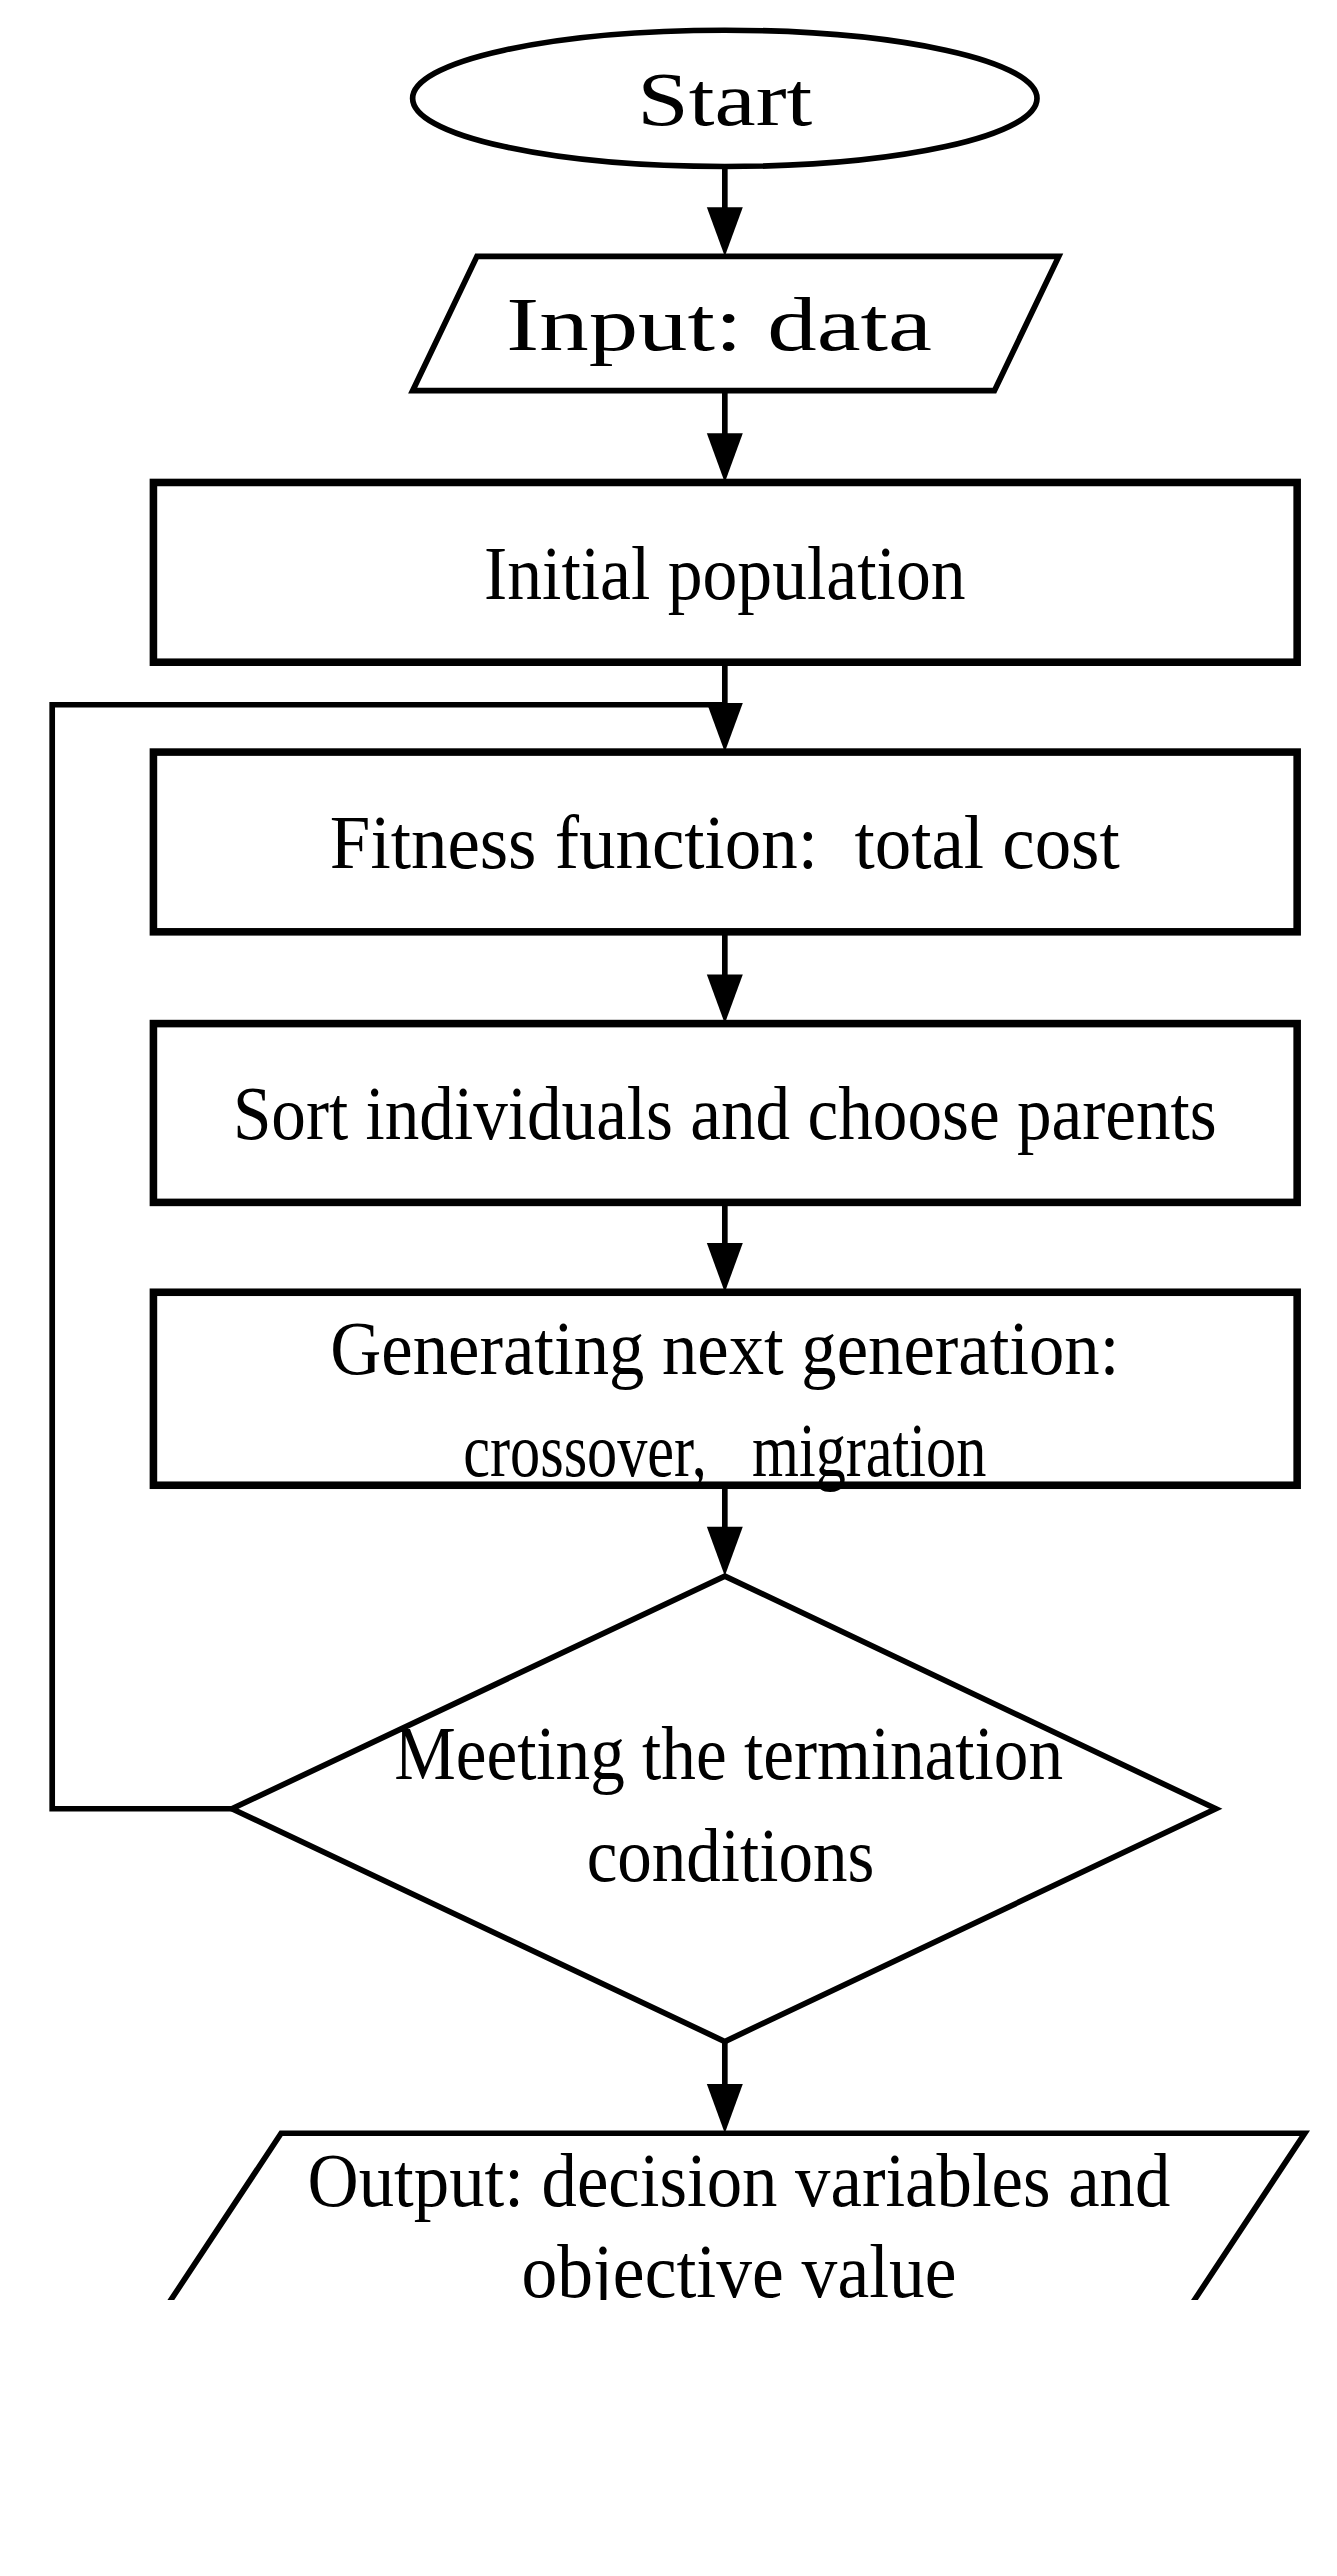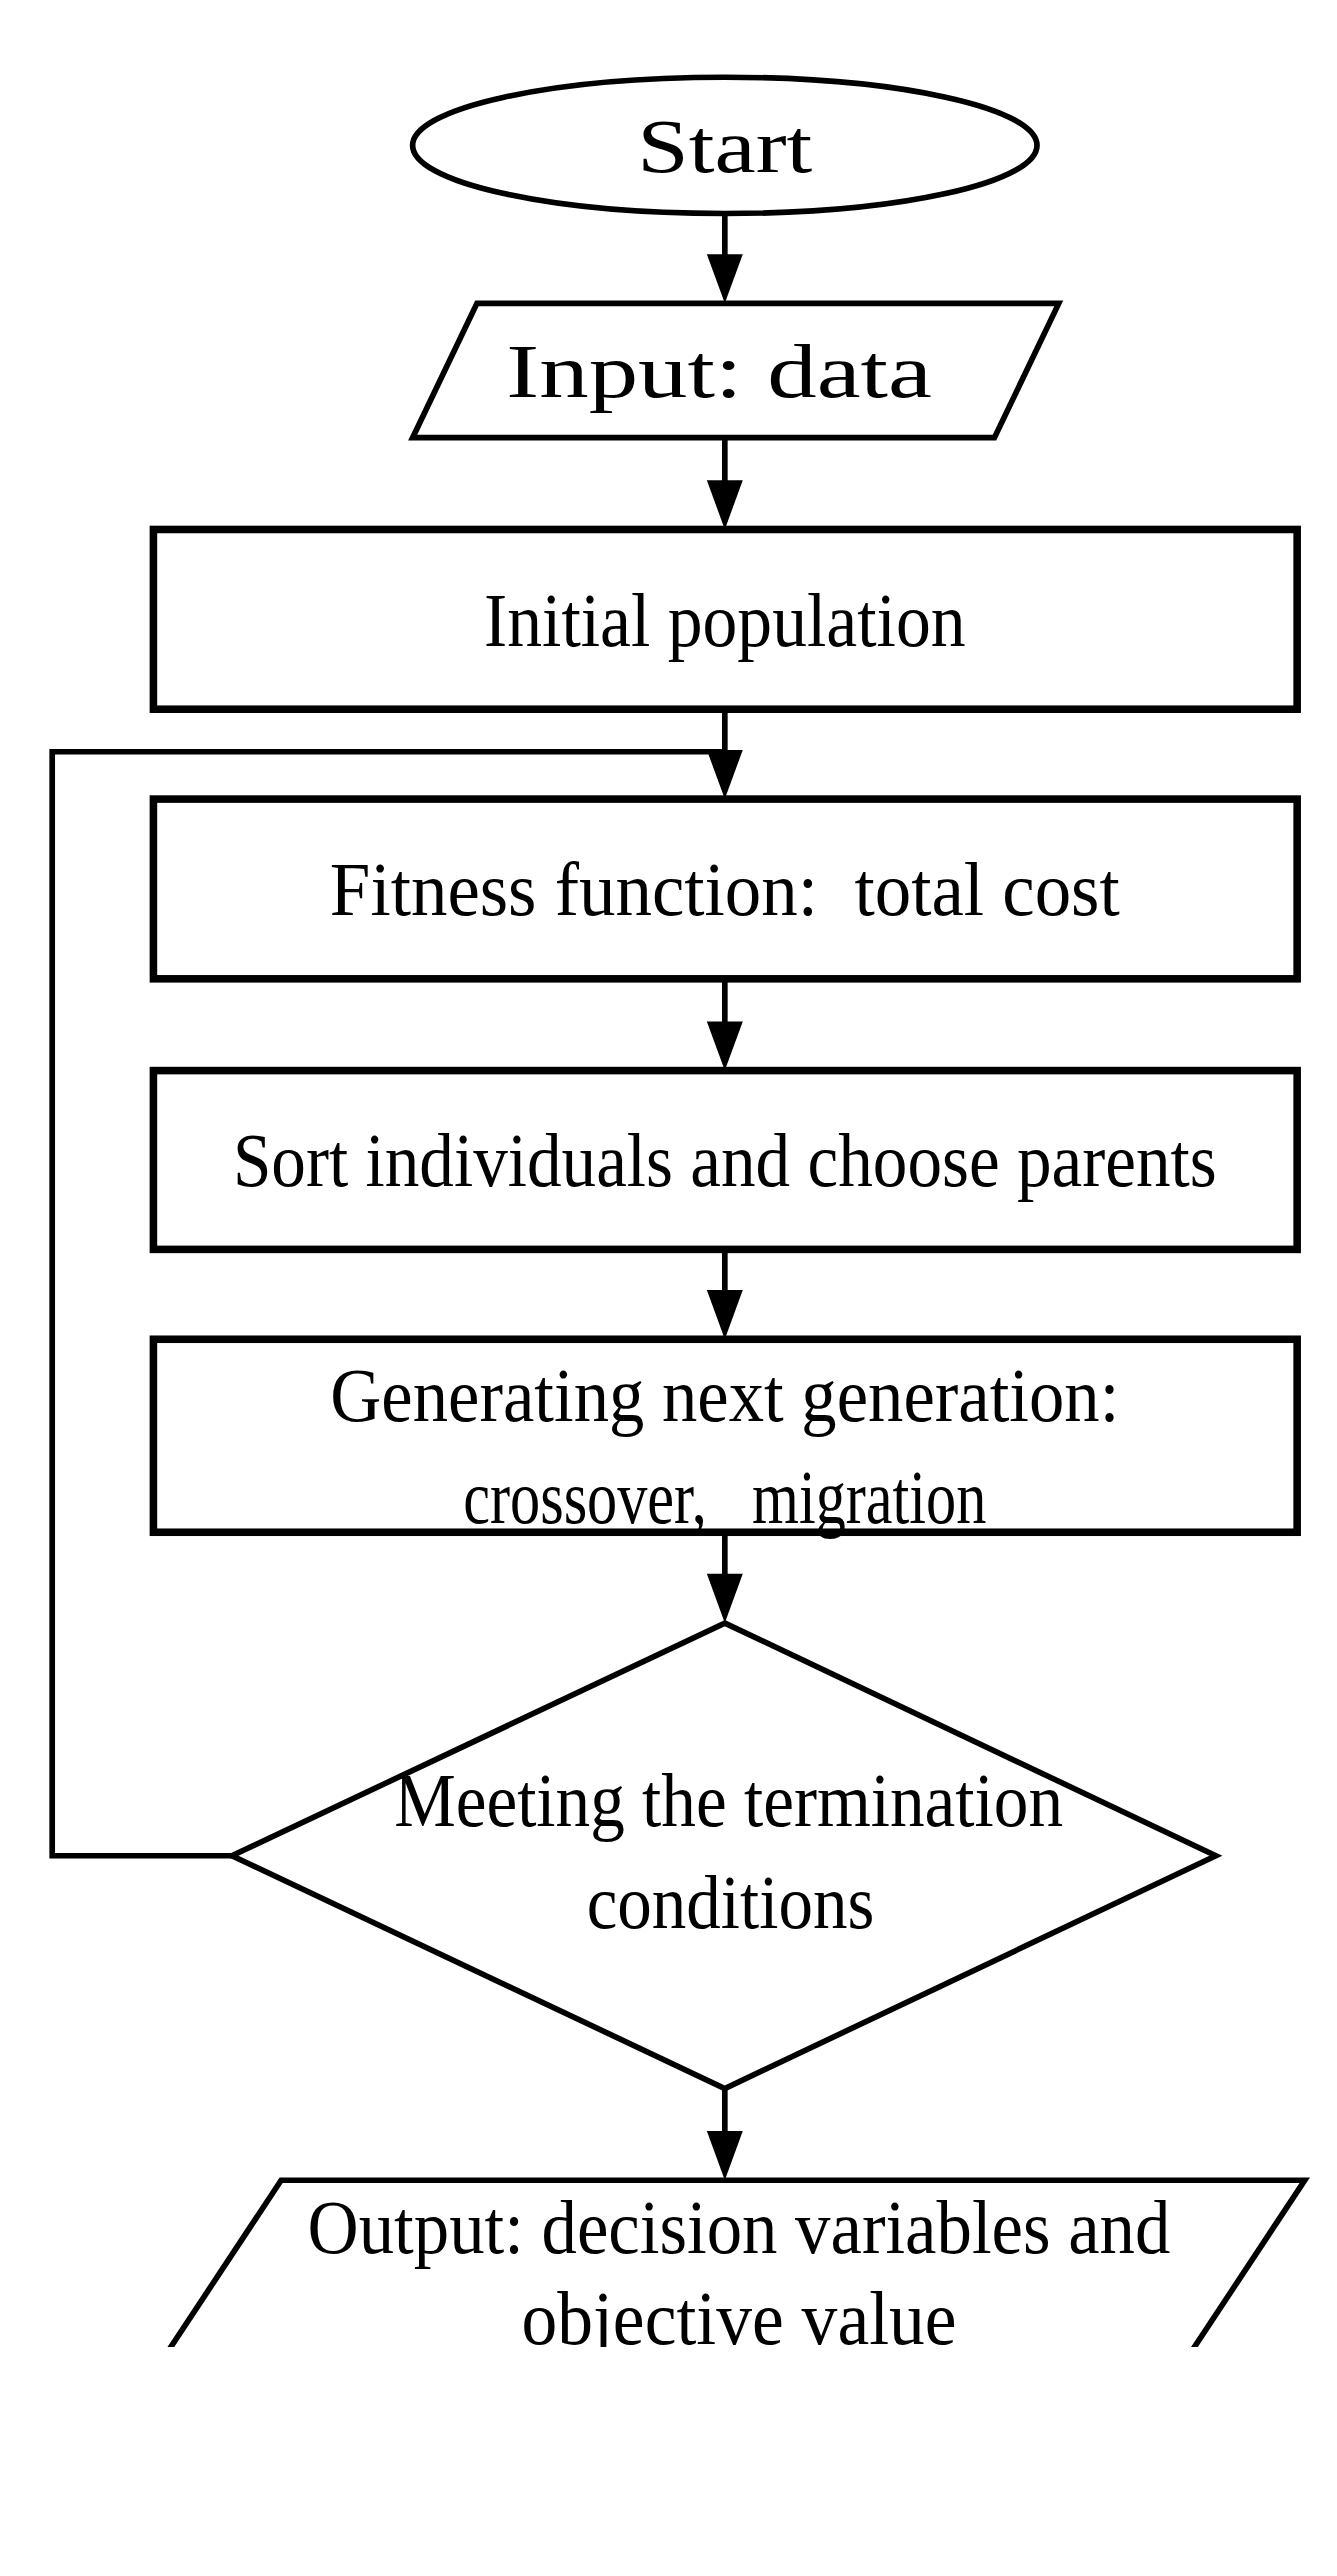--- a/index.html
+++ b/index.html
@@ -10,21 +10,20 @@
   html,body{
     margin:0;
     padding:0;
     background:var(--bg-color);
   }
   .canvas{
     width:1338px;
     height:2300px;
     background:var(--bg-color);
     position:relative;
-    margin-top:47px;
   }
   svg{display:block;}
   .shape{
     fill:var(--fill-color);
     stroke:var(--stroke-color);
   }
   .rect-shape{stroke-width:8;}
   .io-shape{stroke-width:6;}
   .terminator-shape{stroke-width:6;}
   .decision-shape{stroke-width:6;}

